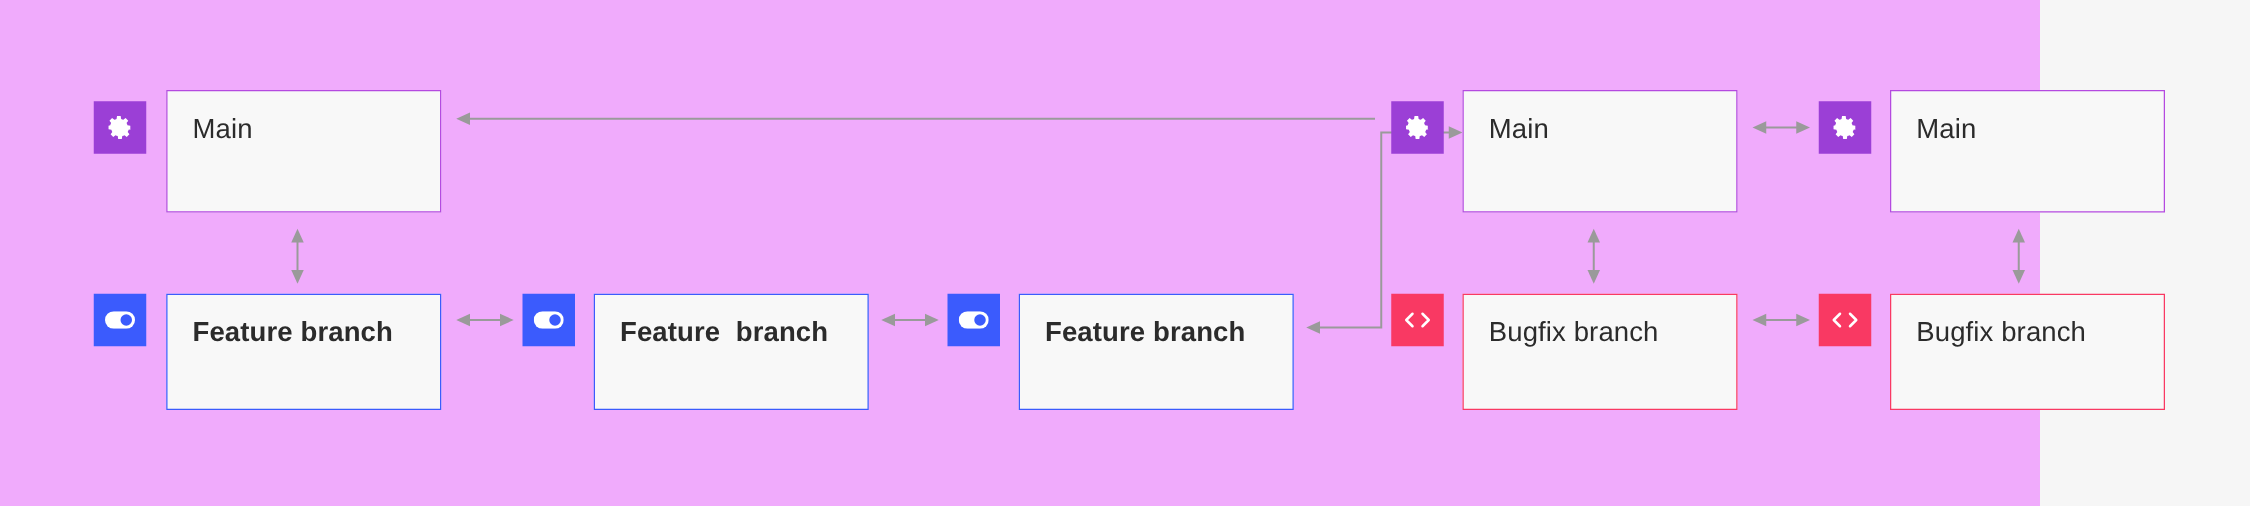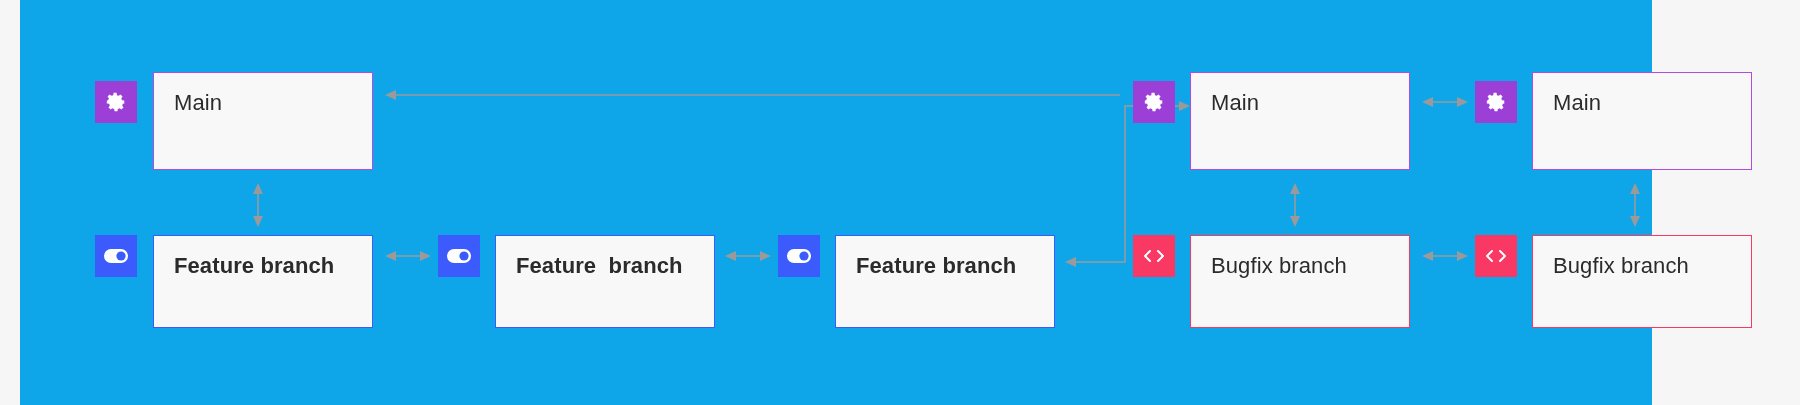--- a/index.html
+++ b/index.html
@@ -10,22 +10,21 @@
     width: 1800px;
     height: 405px;
     background: #f6f6f6;
     font-family: "Liberation Sans", sans-serif;
     overflow: hidden;
   }
   #stage {
     position: relative;
     width: 1632px;
     height: 405px;
-    background: #0ea5e9;
-    margin-left: 20px;
+    background: #f0abfc;
   }
 
   
   .node {
     position: absolute;
     box-sizing: border-box;
     background: #f8f8f8;
     border: 1.6px solid #b44ae0;
   }
   .node.purple { border-color: #b44ae0; }

